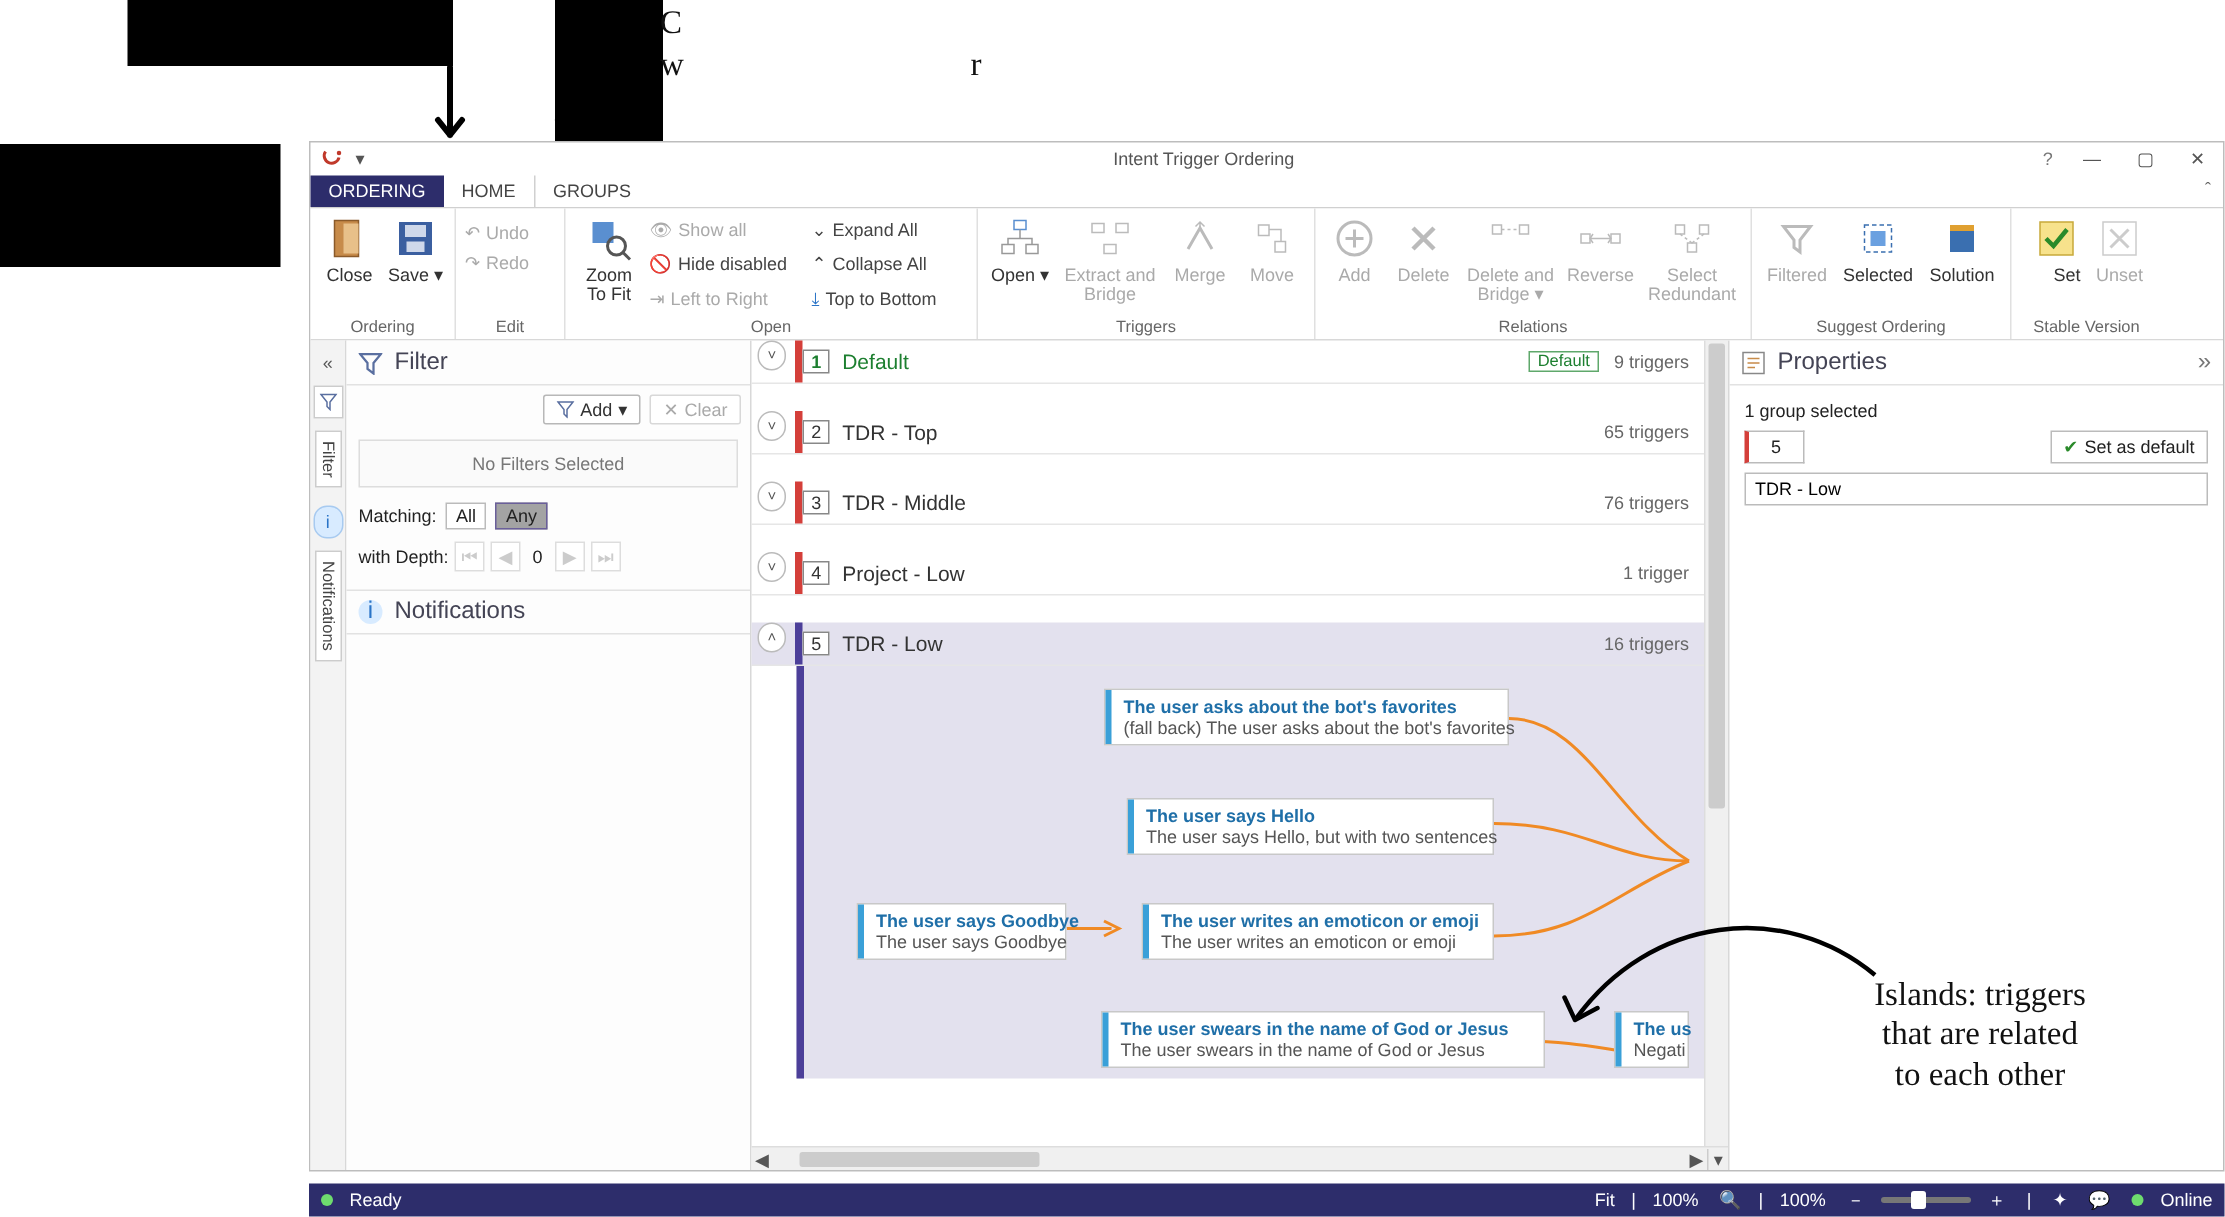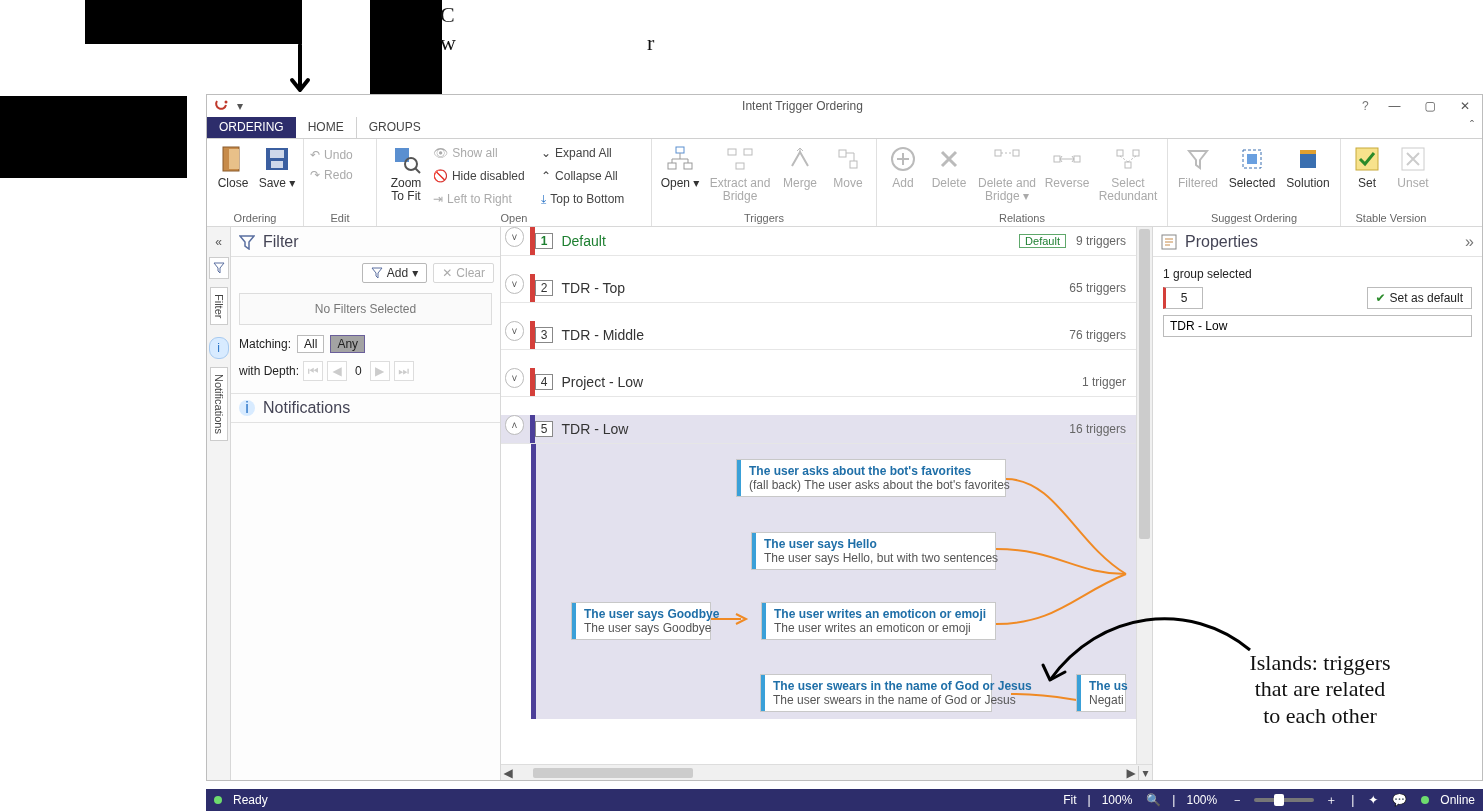--- a/index.html
+++ b/index.html
@@ -378,21 +378,21 @@
               </svg>
             </span>
           <span class="lbl">Solution</span>
         </div>
       </div>
       <div class="glabel">Suggest Ordering</div>
     </div>
 
     <div class="rgroup" style="border-right:none;">
       <div class="row" style="flex:1;">
-        <div class="bigbtn" style="width:40px;">
+        <div class="bigbtn" style="width:40px;align-items:flex-end;">
           <span class="ic">
               <svg width="26" height="26">
                 <rect x="2" y="2" width="22" height="22" fill="#f7e28c" stroke="#c7a93a"></rect>
                 <path d="M6 13 L11 18 L20 7" stroke="#2a8a2a" stroke-width="3" fill="none"></path>
               </svg>
             </span>
           <span class="lbl">Set</span>
         </div>
         <div class="bigbtn disabled" style="width:44px;">
           <span class="ic">
@@ -546,21 +546,21 @@
                 <div class="t2">The user says Goodbye</div>
               </div>
             </div>
             <div class="node" style="left: 225px; top: 158px; width: 235px;">
               <div class="nodebar"></div>
               <div class="inner">
                 <div class="t1">The user writes an emoticon or emoji</div>
                 <div class="t2">The user writes an emoticon or emoji</div>
               </div>
             </div>
-            <div class="node" style="left: 224px; top: 230px; width: 232px;">
+            <div class="node" style="left: 198px; top: 230px; width: 296px;">
               <div class="nodebar"></div>
               <div class="inner">
                 <div class="t1">The user swears in the name of God or Jesus</div>
                 <div class="t2">The user swears in the name of God or Jesus</div>
               </div>
             </div>
             <div class="node" style="left: 540px; top: 230px; width: 50px;">
               <div class="nodebar"></div>
               <div class="inner">
                 <div class="t1">The us</div>

